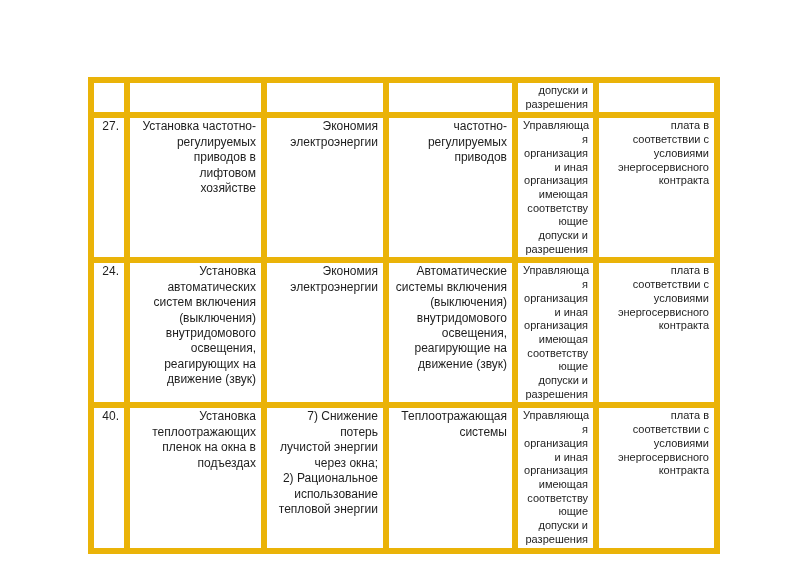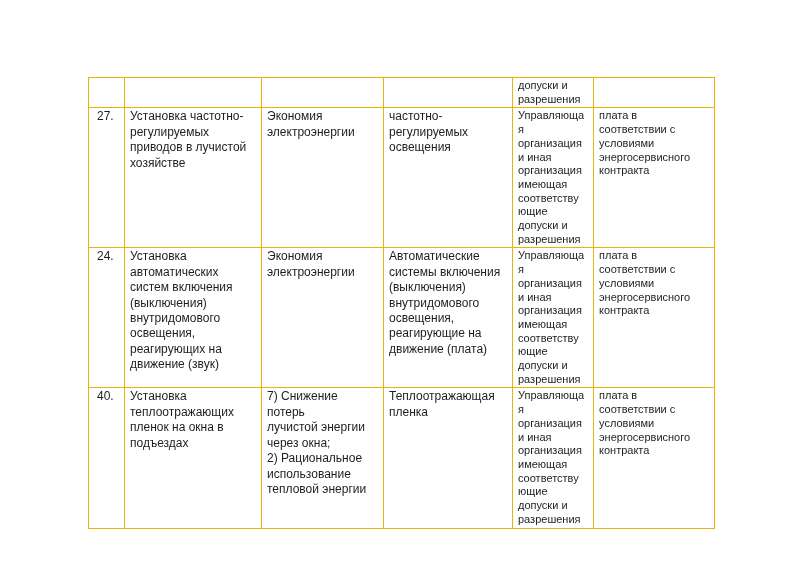--- a/index.html
+++ b/index.html
@@ -17,28 +17,29 @@
   }
   table.doc-table {
     position: absolute;
     left: 88px;
     top: 77px;
     border-collapse: collapse;
     table-layout: fixed;
     width: 626px;
   }
   table.doc-table td {
-    border: 1px solid #eab308;
+    border: 6px solid #eab308;
     vertical-align: top;
     padding: 1px 5px 1px 5px;
     font-size: 12px;
     line-height: 15.4px;
     color: #1e1e1e;
     white-space: pre-line;
     overflow: hidden;
+    text-align: right;
   }
   table.doc-table td.num {
     padding-left: 8px;
   }
   table.doc-table td.small {
     font-size: 11px;
     line-height: 13.7px;
   }
   tr.r-partial { height: 29px; }
   tr.r-main    { height: 139px; }
@@ -63,27 +64,27 @@
         <td></td>
         <td></td>
         <td class="small">допуски и
 разрешения</td>
         <td class="small"></td>
       </tr>
       <tr class="r-main">
         <td class="num">27.</td>
         <td>Установка частотно-
 регулируемых
-приводов в лучистой
+приводов в лифтовом
 хозяйстве</td>
         <td>Экономия
 электроэнергии</td>
         <td>частотно-
 регулируемых
-освещения</td>
+приводов</td>
         <td class="small">Управляюща
 я
 организация
 и иная
 организация
 имеющая
 соответству
 ющие
 допуски и
 разрешения</td>
@@ -104,21 +105,21 @@
 реагирующих на
 движение (звук)</td>
         <td>Экономия
 электроэнергии</td>
         <td>Автоматические
 системы включения
 (выключения)
 внутридомового
 освещения,
 реагирующие на
-движение (плата)</td>
+движение (звук)</td>
         <td class="small">Управляюща
 я
 организация
 и иная
 организация
 имеющая
 соответству
 ющие
 допуски и
 разрешения</td>
@@ -134,21 +135,21 @@
 теплоотражающих
 пленок на окна в
 подъездах</td>
         <td>7) Снижение потерь
 лучистой энергии
 через окна;
 2) Рациональное
 использование
 тепловой энергии</td>
         <td>Теплоотражающая
-пленка</td>
+системы</td>
         <td class="small">Управляюща
 я
 организация
 и иная
 организация
 имеющая
 соответству
 ющие
 допуски и
 разрешения</td>

